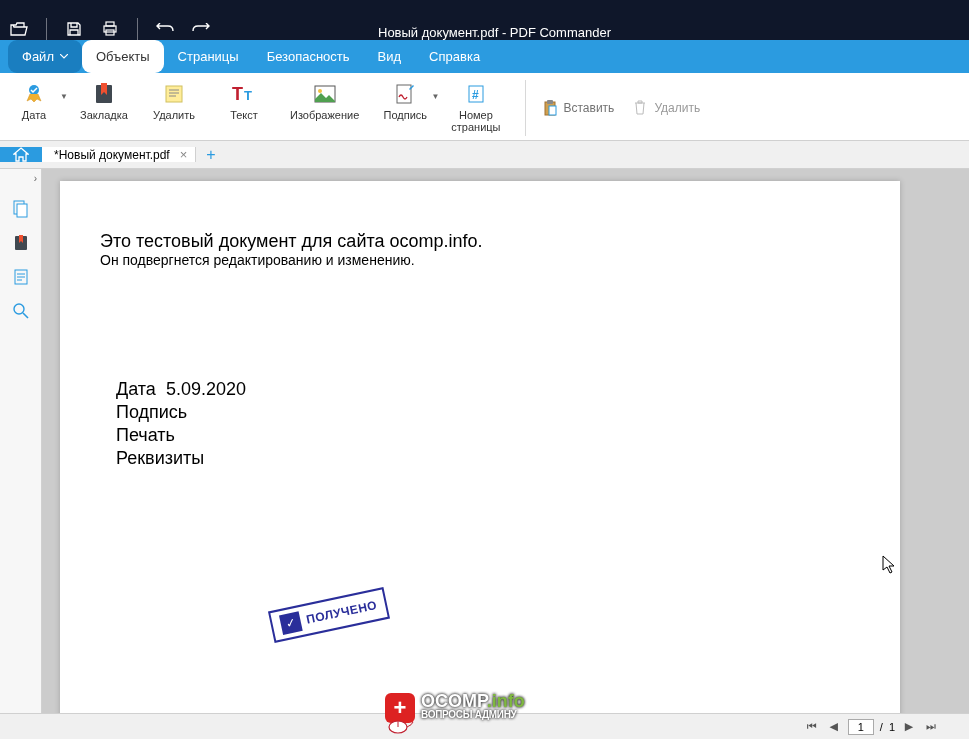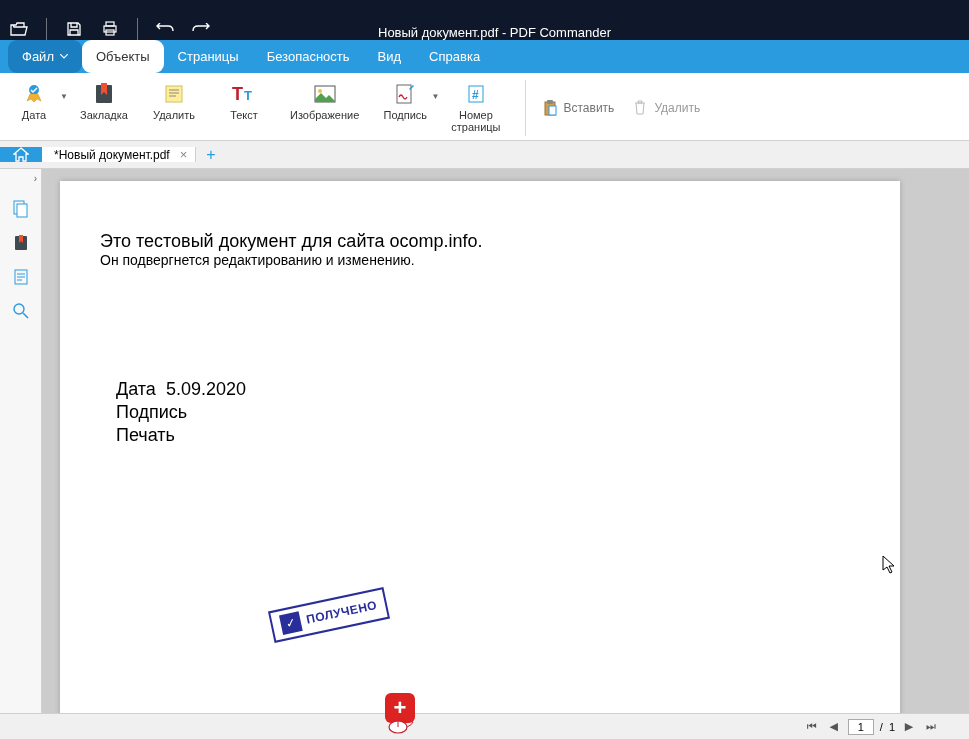--- a/index.html
+++ b/index.html
@@ -271,20 +271,21 @@
     </span>
   </div>
   <div class="canvas-wrap">
     <div class="page">
       <div class="line1">Это тестовый документ для сайта ocomp.info.</div>
       <div class="line2">Он подвергнется редактированию и изменению.</div>
       <div class="block">
         <div><span>Дата</span>&nbsp;&nbsp;<span>5.09.2020</span></div>
         <div>Подпись</div>
         <div>Печать</div>
+        <div>Реквизиты</div>
       </div>
       <div class="stamp">
         <span class="badge">✓</span>
         <span class="txt">ПОЛУЧЕНО</span>
       </div>
     </div>
     <span class="cursor">
       <svg width="16" height="20" viewBox="0 0 16 20">
           <path d="M1 1 L1 15 L5 12 L8 18 L10 17 L7 11 L12 11 Z" fill="#fff" stroke="#000" stroke-width="1"></path>
         </svg>
@@ -297,20 +298,24 @@
   <span class="pg-btn">◀</span>
   <input value="1" style="">
   <span>/</span>
   <span>1</span>
   <span class="pg-btn">▶</span>
   <span class="pg-btn">⏭</span>
 </div>
 
 <div class="watermark">
   <div class="plus">+</div>
+  <div class="txtw">
+    <div class="t1"><span>OCOMP</span><span class="sub">.info</span></div>
+    <div class="t2">ВОПРОСЫ АДМИНУ</div>
+  </div>
 </div>
 <div class="mouse-ic">
   <svg width="26" height="14" viewBox="0 0 26 14">
       <ellipse cx="10" cy="7" rx="9" ry="6" fill="#fff" stroke="#c02030" stroke-width="1.2"></ellipse>
       <line x1="10" y1="1" x2="10" y2="7" stroke="#c02030"></line>
       <path d="M19 7 Q24 5 25 2" stroke="#c02030" fill="none"></path>
     </svg>
 </div>
 
 </body></html>

